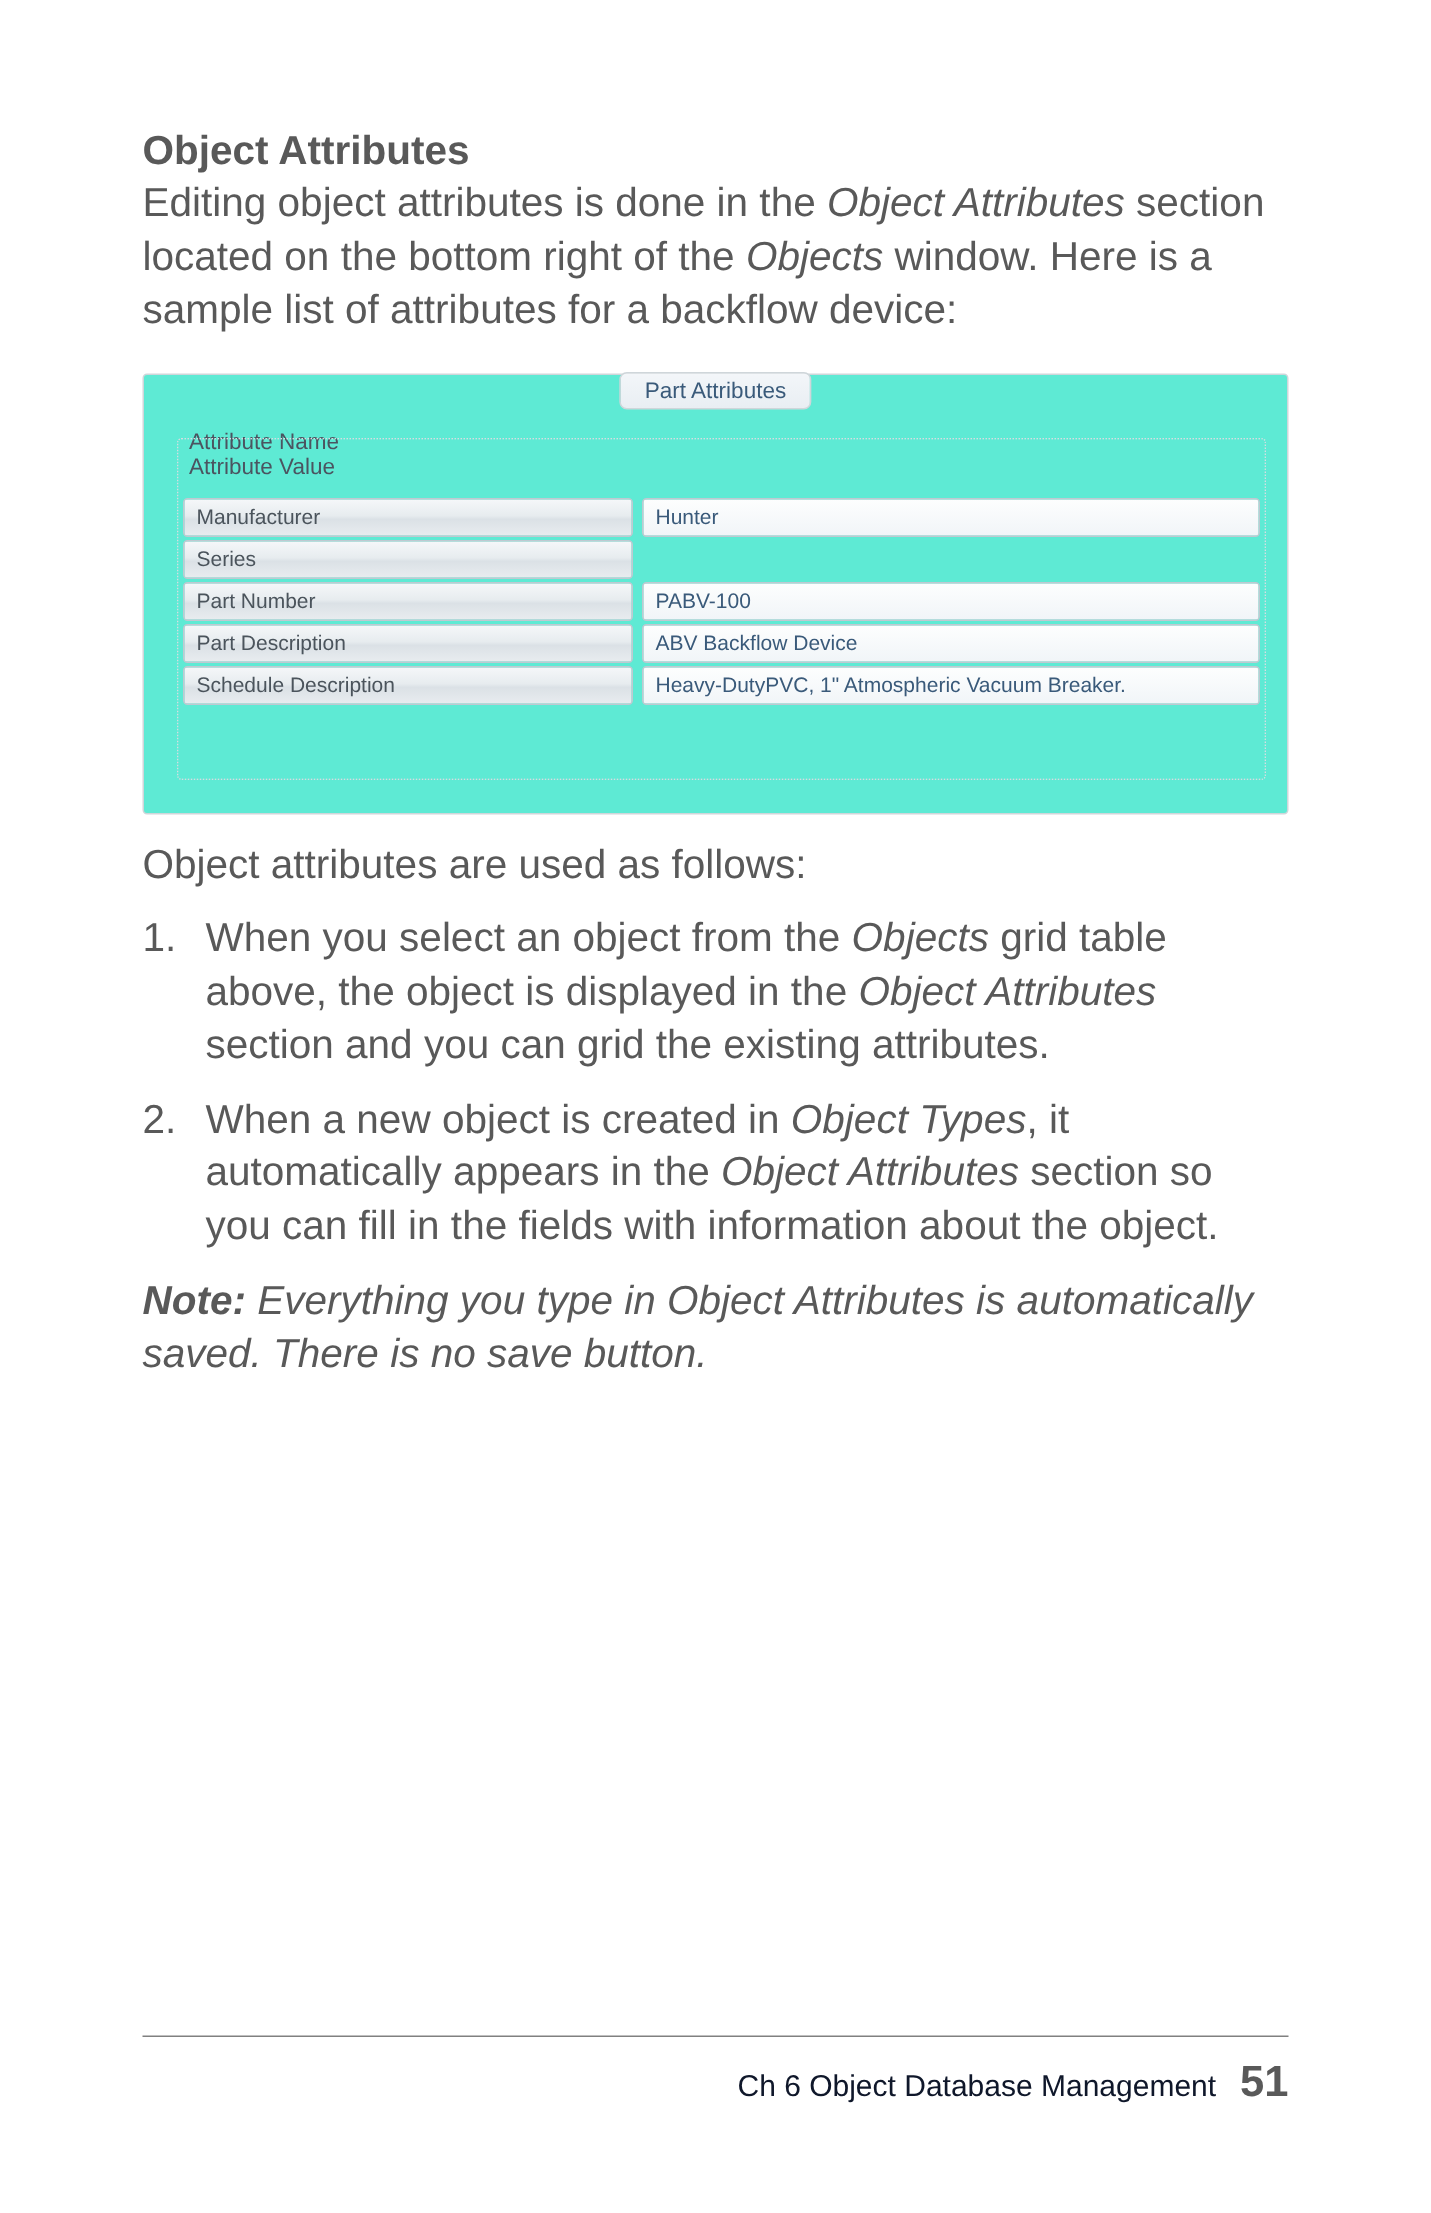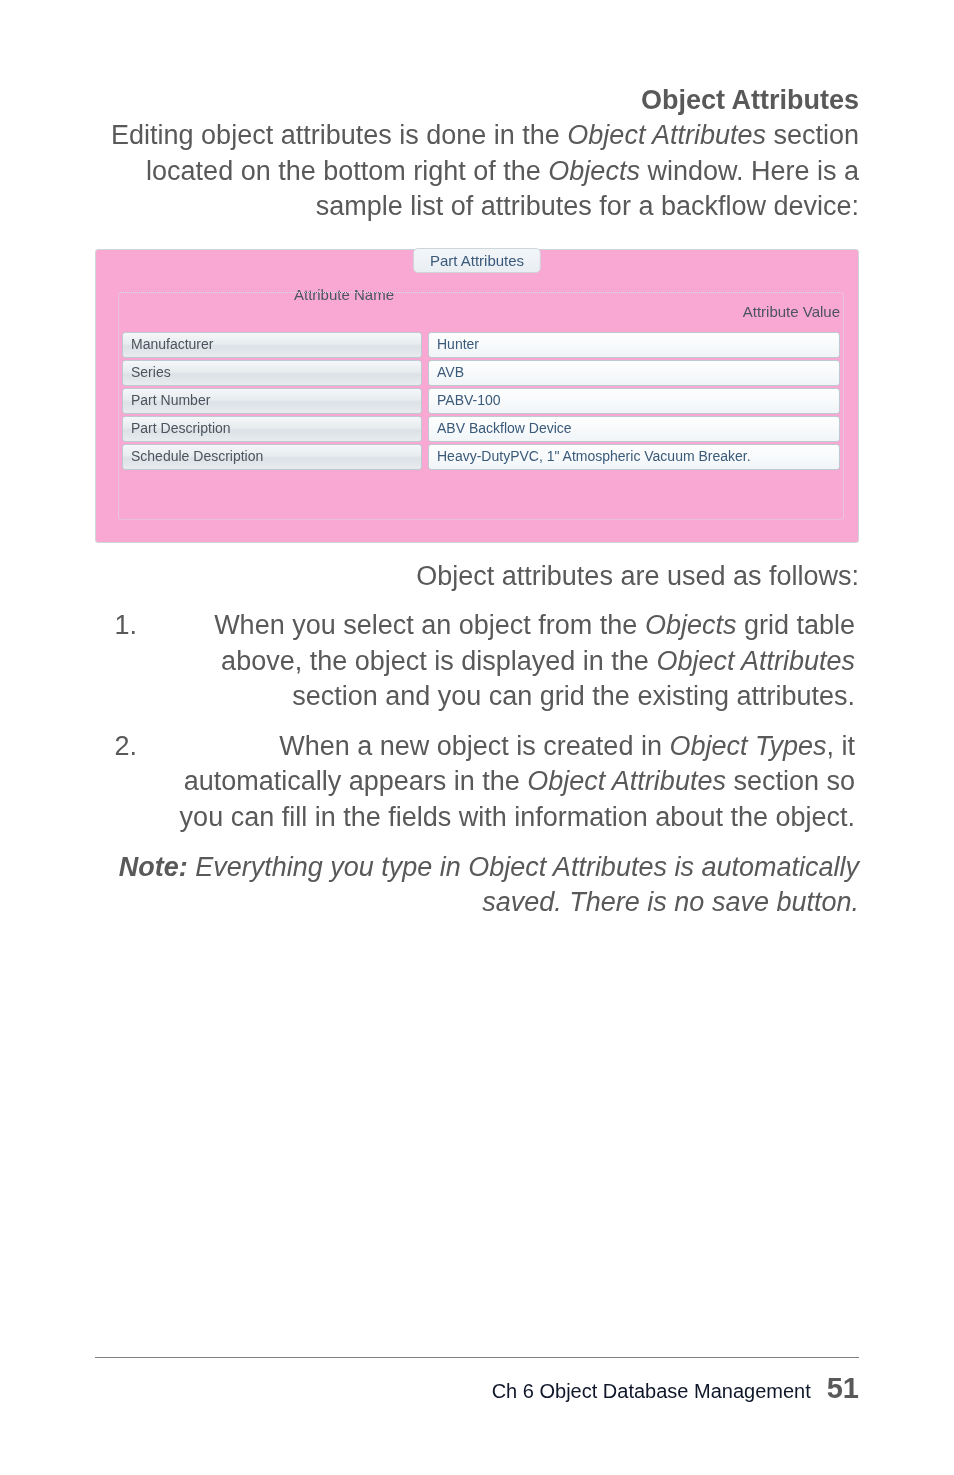--- a/index.html
+++ b/index.html
@@ -1,23 +1,23 @@
 <!DOCTYPE html>
 <html><head>
 <meta charset="utf-8">
 <style>
-  * { box-sizing: border-box; margin: 0; padding: 0; text-align: right; }
+  * { box-sizing: border-box; margin: 0; padding: 0; }
   html, body { width: 954px; height: 1475px; background: #fff; font-family: "Segoe UI", Arial, sans-serif; color: #595959; }
   .page { position: relative; width: 954px; height: 1475px; padding: 85px 95px 70px 95px; }
 
   .heading { font-weight: 700; font-size: 27px; color: #595959; font-family: Arial, sans-serif; letter-spacing: 0px; }
   .intro { font-size: 27px; color: #595959; line-height: 1.32; font-family: Arial, sans-serif; margin-top: 2px; }
   .intro .ital { font-style: italic; }
 
-  .panel-wrap { margin: 24px 0 18px 0; border: 1px solid #cfd6da; border-radius: 3px; padding: 6px 8px 12px 8px; position: relative; background: #f9a8d4; }
+  .panel-wrap { margin: 24px 0 18px 0; border: 1px solid #cfd6da; border-radius: 3px; padding: 6px 8px 12px 8px; position: relative; background: #5eead4; }
   .panel-border-inset { position: absolute; left: 14px; right: 6px; top: 36px; bottom: 10px; border: 1px dotted #d7dde1; border-radius: 3px; }
   .panel-tab { position: absolute; top: -2px; left: 50%; transform: translateX(-50%); background: linear-gradient(#f3f6f9, #e9eef3); border: 1px solid #cfd6da; border-radius: 5px; padding: 3px 16px; font-size: 15px; color: #3a5a7a; font-family: "Segoe UI", Tahoma, sans-serif; }
   .panel-inner { position: relative; padding: 26px 10px 58px 18px; }
 
   .hdr-row { display: flex; padding: 4px 0 12px 4px; flex-direction: column; }
   .hdr-name { width: 268px; font-size: 15px; color: #4b5460; font-family: "Segoe UI", Tahoma, sans-serif; }
   .hdr-val { flex: 1; font-size: 15px; color: #4b5460; font-family: "Segoe UI", Tahoma, sans-serif; }
 
   .row { display: flex; gap: 6px; padding: 0 0 2px 0; }
   .cell { border: 1px solid #bfc9d1; border-radius: 3px; padding: 3px 8px 4px 8px; font-size: 14px; font-family: "Segoe UI", Tahoma, sans-serif; height: 26px; display: flex; align-items: center; }
@@ -58,21 +58,20 @@
         <div class="hdr-name">Attribute Name</div>
         <div class="hdr-val">Attribute Value</div>
       </div>
 
       <div class="row">
         <div class="cell cell-name">Manufacturer</div>
         <div class="cell cell-val">Hunter</div>
       </div>
       <div class="row">
         <div class="cell cell-name">Series</div>
-        <div class="cell cell-val">AVB</div>
       </div>
       <div class="row">
         <div class="cell cell-name">Part Number</div>
         <div class="cell cell-val">PABV-100</div>
       </div>
       <div class="row">
         <div class="cell cell-name">Part Description</div>
         <div class="cell cell-val">ABV Backflow Device</div>
       </div>
       <div class="row">

